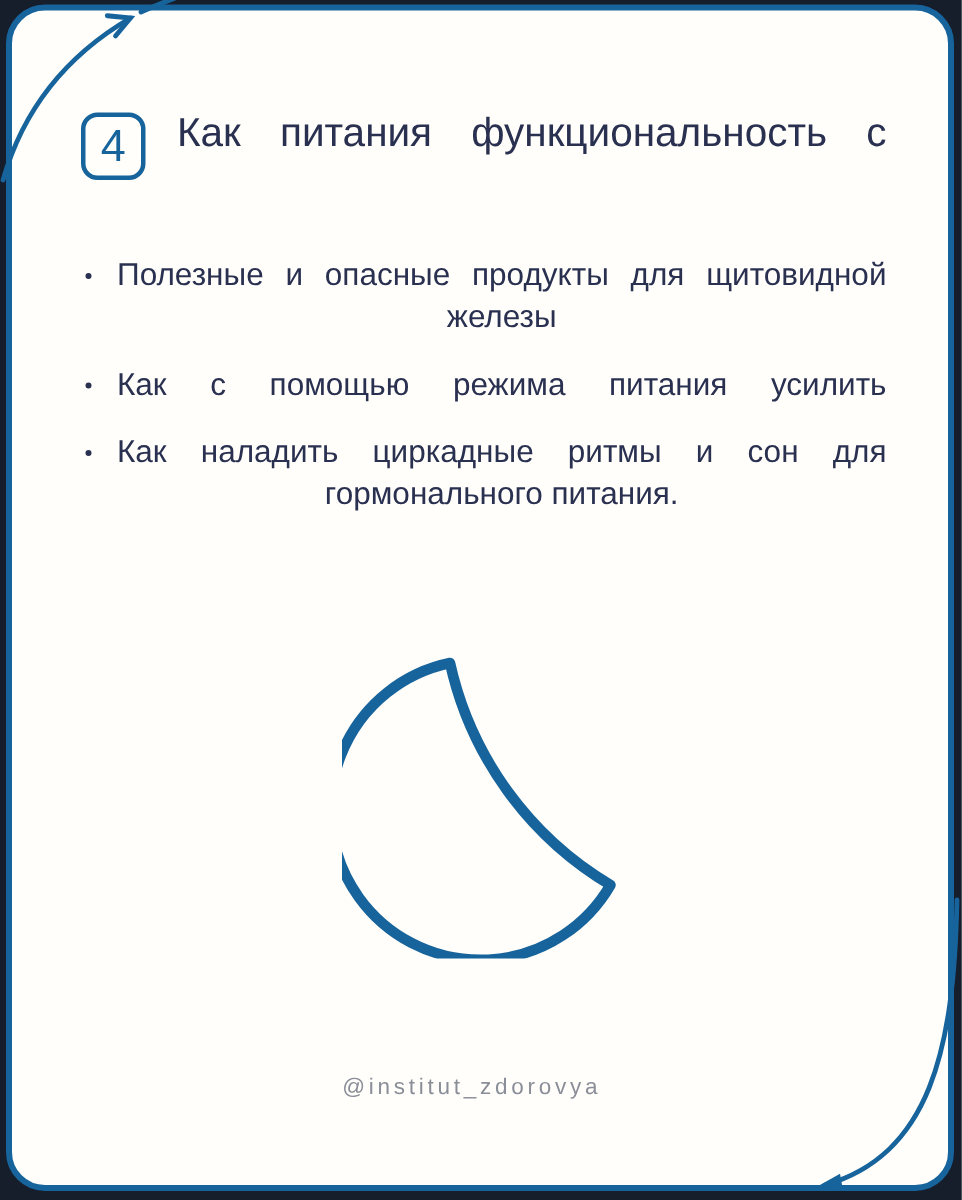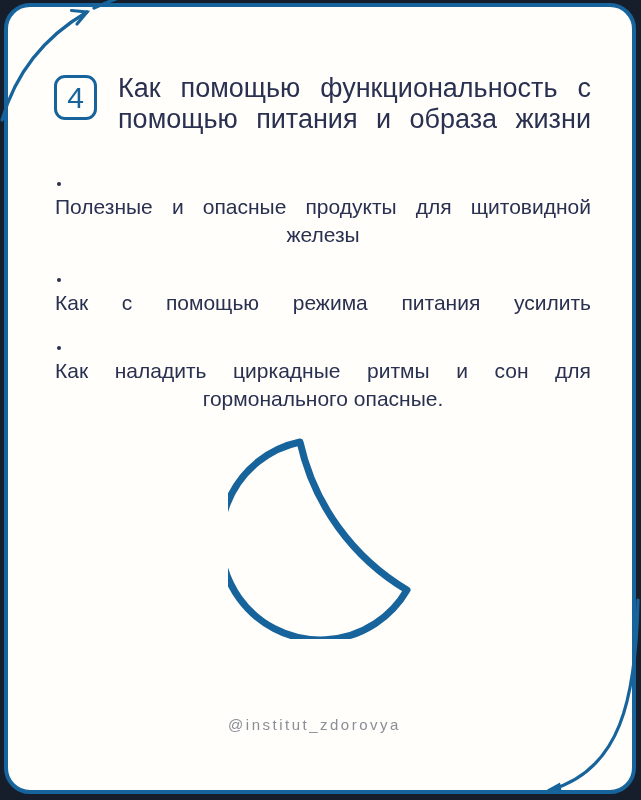--- a/index.html
+++ b/index.html
@@ -27,21 +27,21 @@
   }
   .title-block{
     position:absolute;left:118px;top:73px;width:473px;z-index:2;
     color:var(--text-color);font-size:27px;line-height:31px;font-weight:500;
   }
   .just{text-align:justify;text-align-last:justify;}
   .bullets{
     position:absolute;left:55px;top:170px;width:536px;z-index:2;
     list-style:none;color:var(--text-color);font-size:21px;line-height:28px;
   }
-  .bullets li{display:flex;margin-bottom:17px;flex-direction:column;}
+  .bullets li{display:flex;margin-bottom:17px;}
   .dot-col{width:23px;flex:0 0 23px;position:relative;}
   .dot{position:absolute;left:2px;top:12px;width:4px;height:4px;border-radius:50%;background:var(--text-color);}
   .li-text{flex:1;}
   .li-text .line2{text-align:center;}
   .moon-wrap{position:absolute;left:228px;top:434px;width:200px;height:205px;z-index:2;}
   .moon-wrap svg{width:100%;height:100%;display:block;}
   .moon-path{fill:var(--card-bg);stroke:var(--accent);stroke-width:7;stroke-linejoin:round;}
   .arrows{position:absolute;inset:0;z-index:5;pointer-events:none;}
   .arrow-stroke{fill:none;stroke:var(--accent);stroke-width:3.2;stroke-linecap:round;}
   .arrow-fill{fill:var(--accent);stroke:none;}
@@ -56,22 +56,21 @@
 
 <div class="frame">
 
   <div class="card"></div>
 
   <div class="badge">
     <span>4</span>
   </div>
 
   <div class="title-block">
-    <div class="just">Как помощью функциональность с</div>
-    <div class="just">помощью питания и образа жизни</div>
+    <div class="just">Как питания функциональность с</div>
   </div>
 
   <ul class="bullets">
     <li>
       <span class="dot-col">
           <span class="dot"></span>
         </span>
       <span class="li-text">
         <span class="just" style="display:block">Полезные и опасные продукты для щитовидной</span>
         <span class="line2" style="display:block">железы</span>
@@ -84,21 +83,21 @@
       <span class="li-text">
         <span class="just" style="display:block">Как с помощью режима питания усилить</span>
       </span>
     </li>
     <li>
       <span class="dot-col">
           <span class="dot"></span>
         </span>
       <span class="li-text">
         <span class="just" style="display:block">Как наладить циркадные ритмы и сон для</span>
-        <span class="line2" style="display:block">гормонального опасные.</span>
+        <span class="line2" style="display:block">гормонального питания.</span>
       </span>
     </li>
   </ul>
 
   <div class="moon-wrap">
     <svg viewBox="0 0 200 205" xmlns="http://www.w3.org/2000/svg" aria-hidden="true">
       <path class="moon-path" d="M 72 8 A 100 100 0 1 0 179 156 A 230 230 0 0 1 72 8 Z"></path>
     </svg>
   </div>
 

